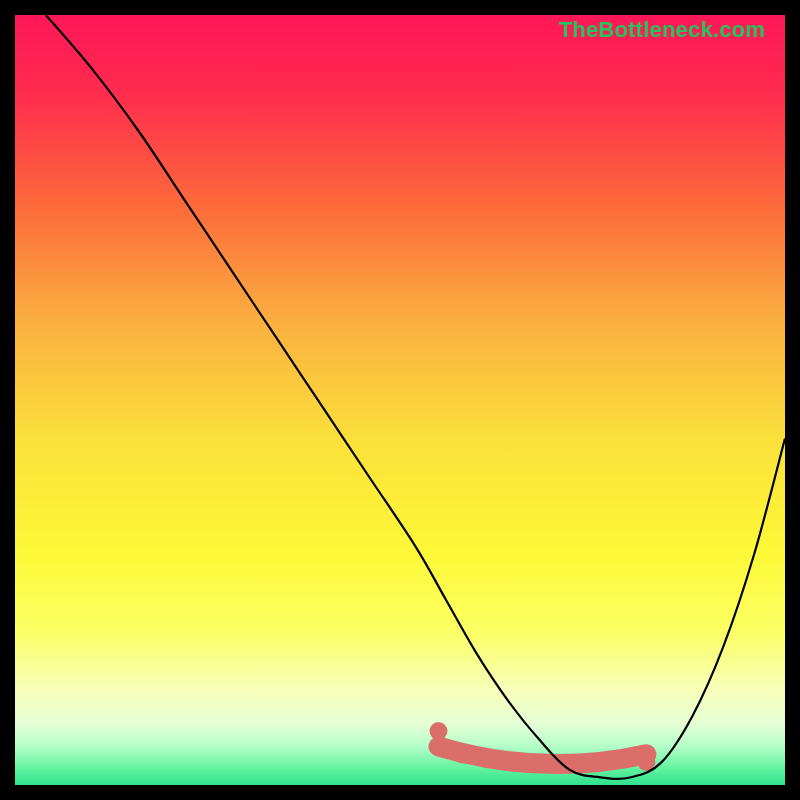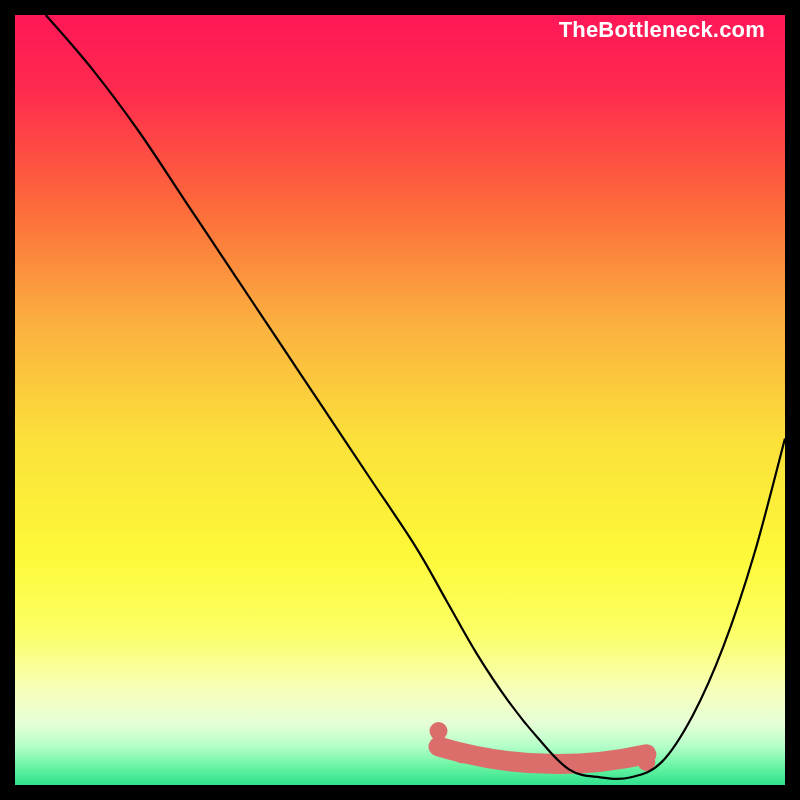--- a/index.html
+++ b/index.html
@@ -25,21 +25,21 @@
     top: 0;
     width: 770px;
     height: 770px;
   }
   .watermark {
     position: absolute;
     top: 2px;
     right: 20px;
     font-size: 22px;
     font-weight: 600;
-    color: #ffffff;
+    color: #22c55e;
     letter-spacing: 0.2px;
     z-index: 10;
   }
 </style>
 </head>
 <body>
 
 <div class="frame">
   <div class="watermark">TheBottleneck.com</div>
   <svg class="plot" viewBox="0 0 770 770" preserveAspectRatio="none">

